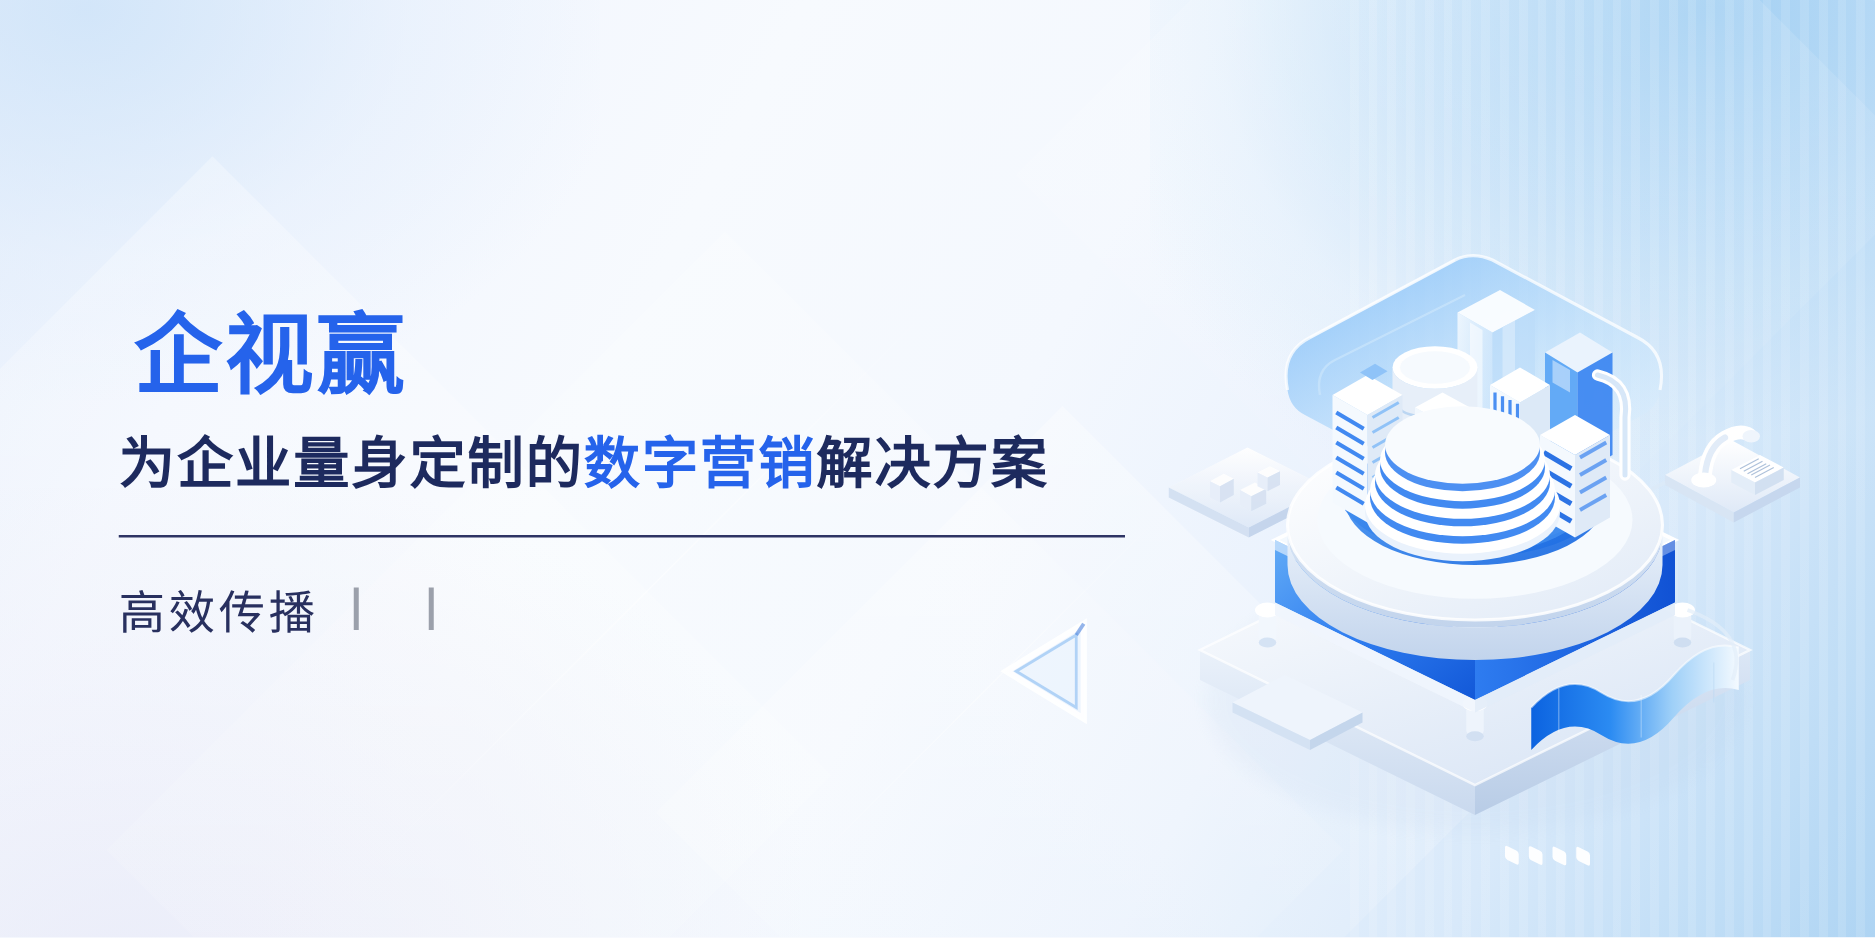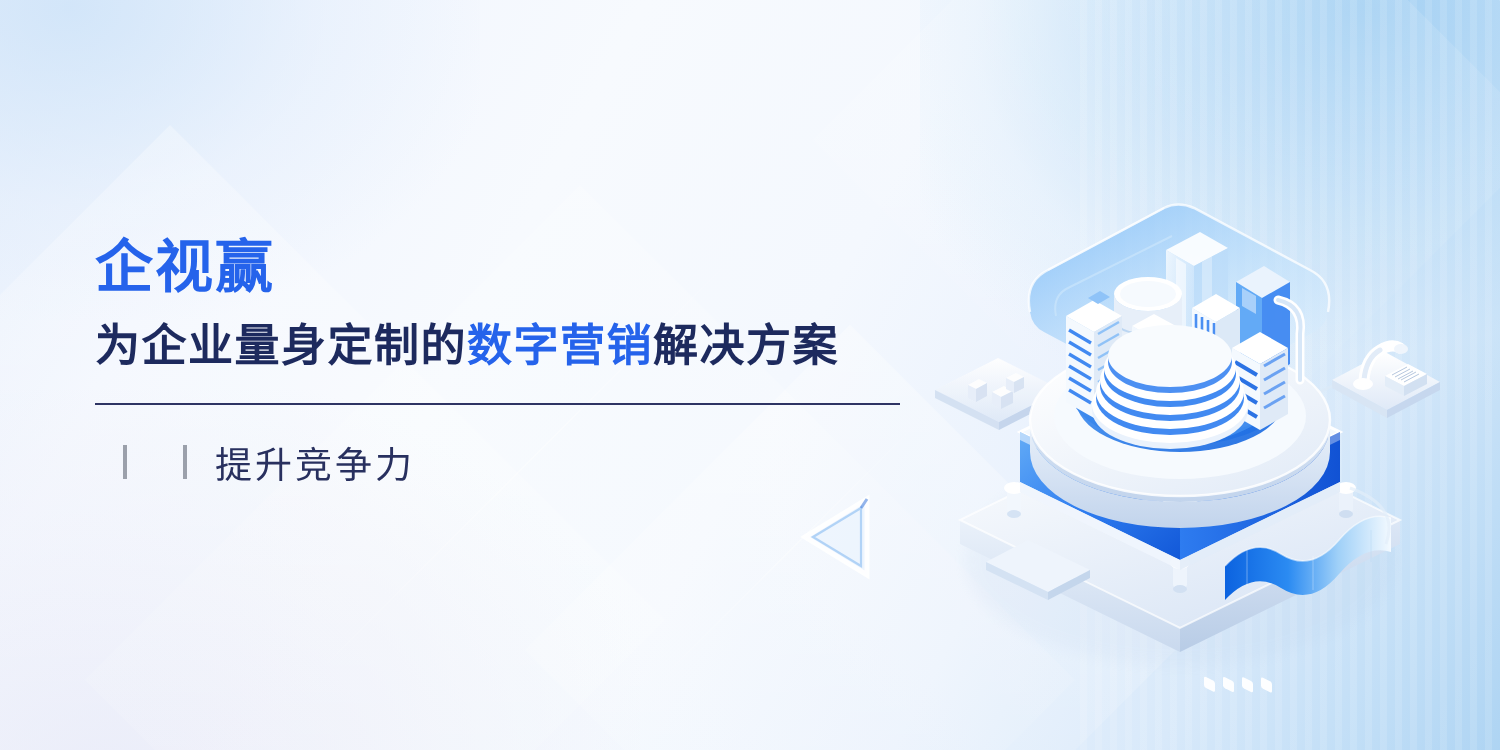--- a/index.html
+++ b/index.html
@@ -105,22 +105,22 @@
   .edge-3 { right: -60px; top: 60px; width: 460px; transform: rotate(45deg); transform-origin: right center; opacity: .45; }
 
   
   .content {
     position: absolute;
     left: 95px;
     top: 238px;
     width: 830px;
   }
   .brand-title {
-    margin: 0;
-    font-size: 58px;
+    margin: 12px;
+    font-size: 71px;
     line-height: 1;
     font-weight: 700;
     letter-spacing: 2px;
     color: #2563eb;
     white-space: nowrap;
   }
   .headline {
     margin: 28px 0 0 0;
     font-size: 45px;
     line-height: 1.15;
@@ -182,23 +182,23 @@
   <div class="facet facet-d"></div>
   <div class="edge-line edge-1"></div>
   <div class="edge-line edge-2"></div>
   <div class="edge-line edge-3"></div>
 
   <div class="content">
     <h1 class="brand-title">企视赢</h1>
     <h2 class="headline"><span>为企业量身定制的</span><span class="accent">数字营销</span><span>解决方案</span></h2>
     <div class="rule"></div>
     <div class="tagline">
+      <span>高效传播</span>
       <span class="sep"></span>
       <span class="sep"></span>
-      <span>提升竞争力</span>
     </div>
   </div>
 
   <div class="illustration">
     <svg viewBox="0 0 600 450" xmlns="http://www.w3.org/2000/svg" aria-hidden="true">
       <defs>
         <linearGradient id="gBlueBand" x1="0" y1="0" x2="1" y2="1">
           <stop offset="0" stop-color="#62ABF6"></stop>
           <stop offset="0.5" stop-color="#2F7DF0"></stop>
           <stop offset="1" stop-color="#1258D8"></stop>

